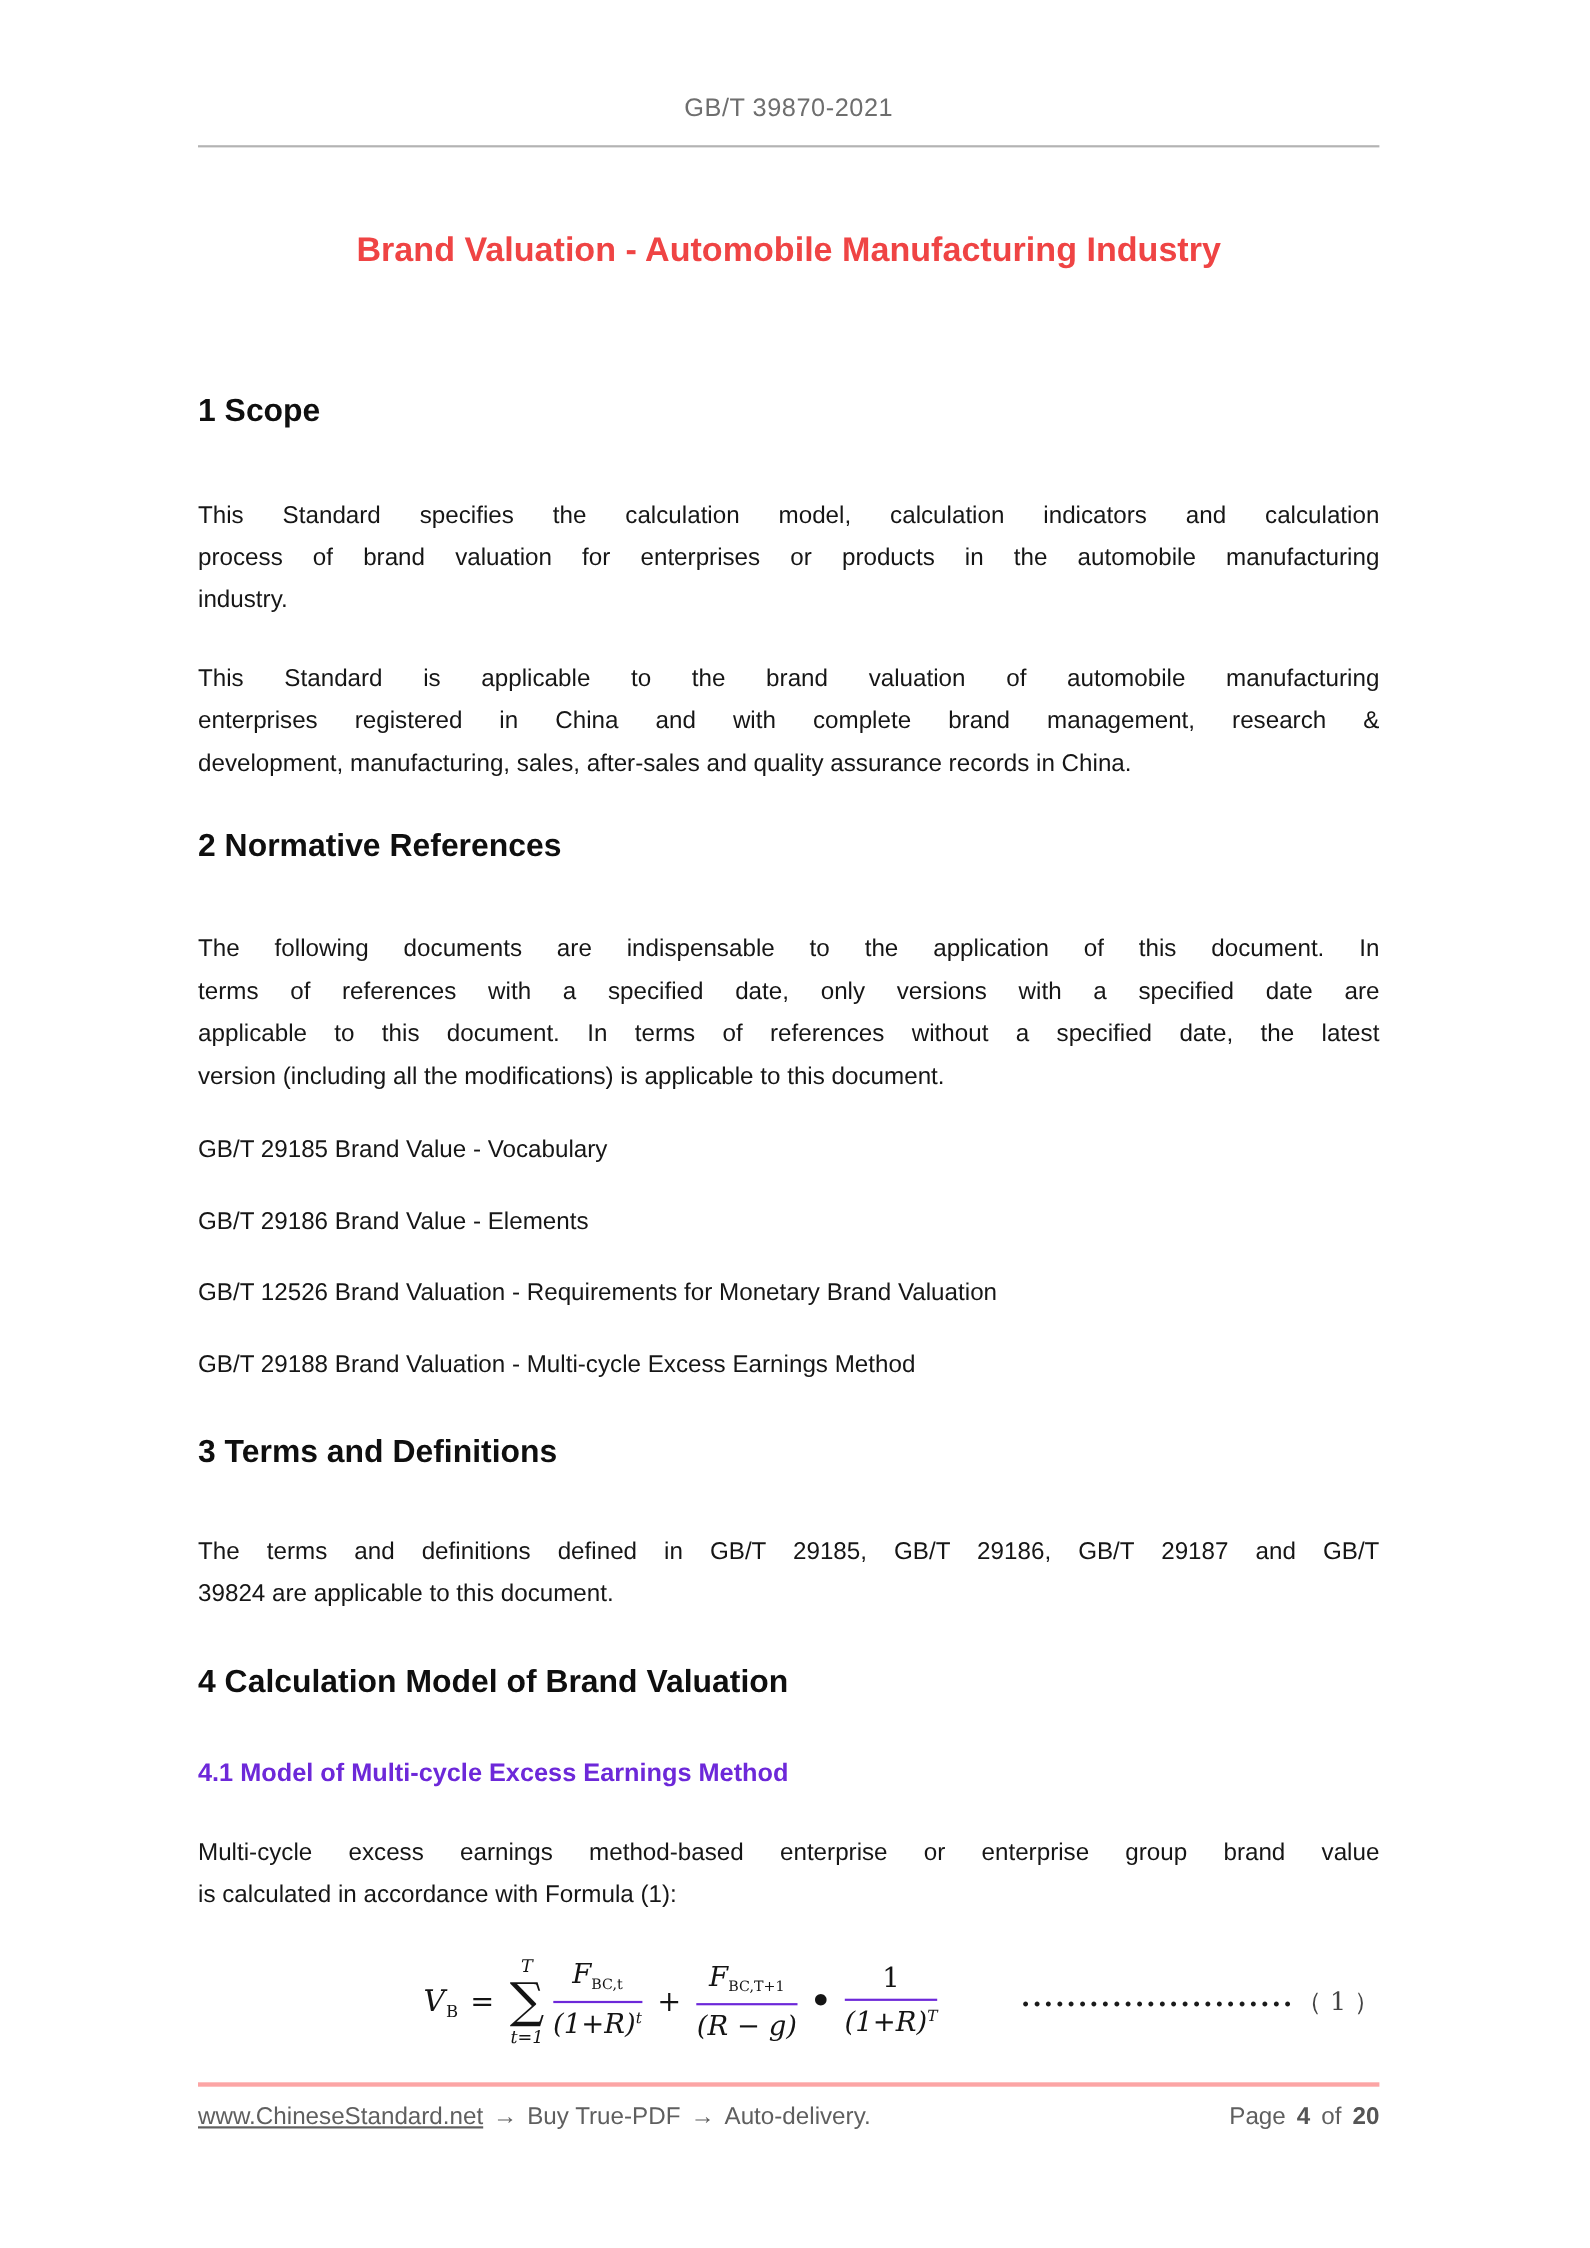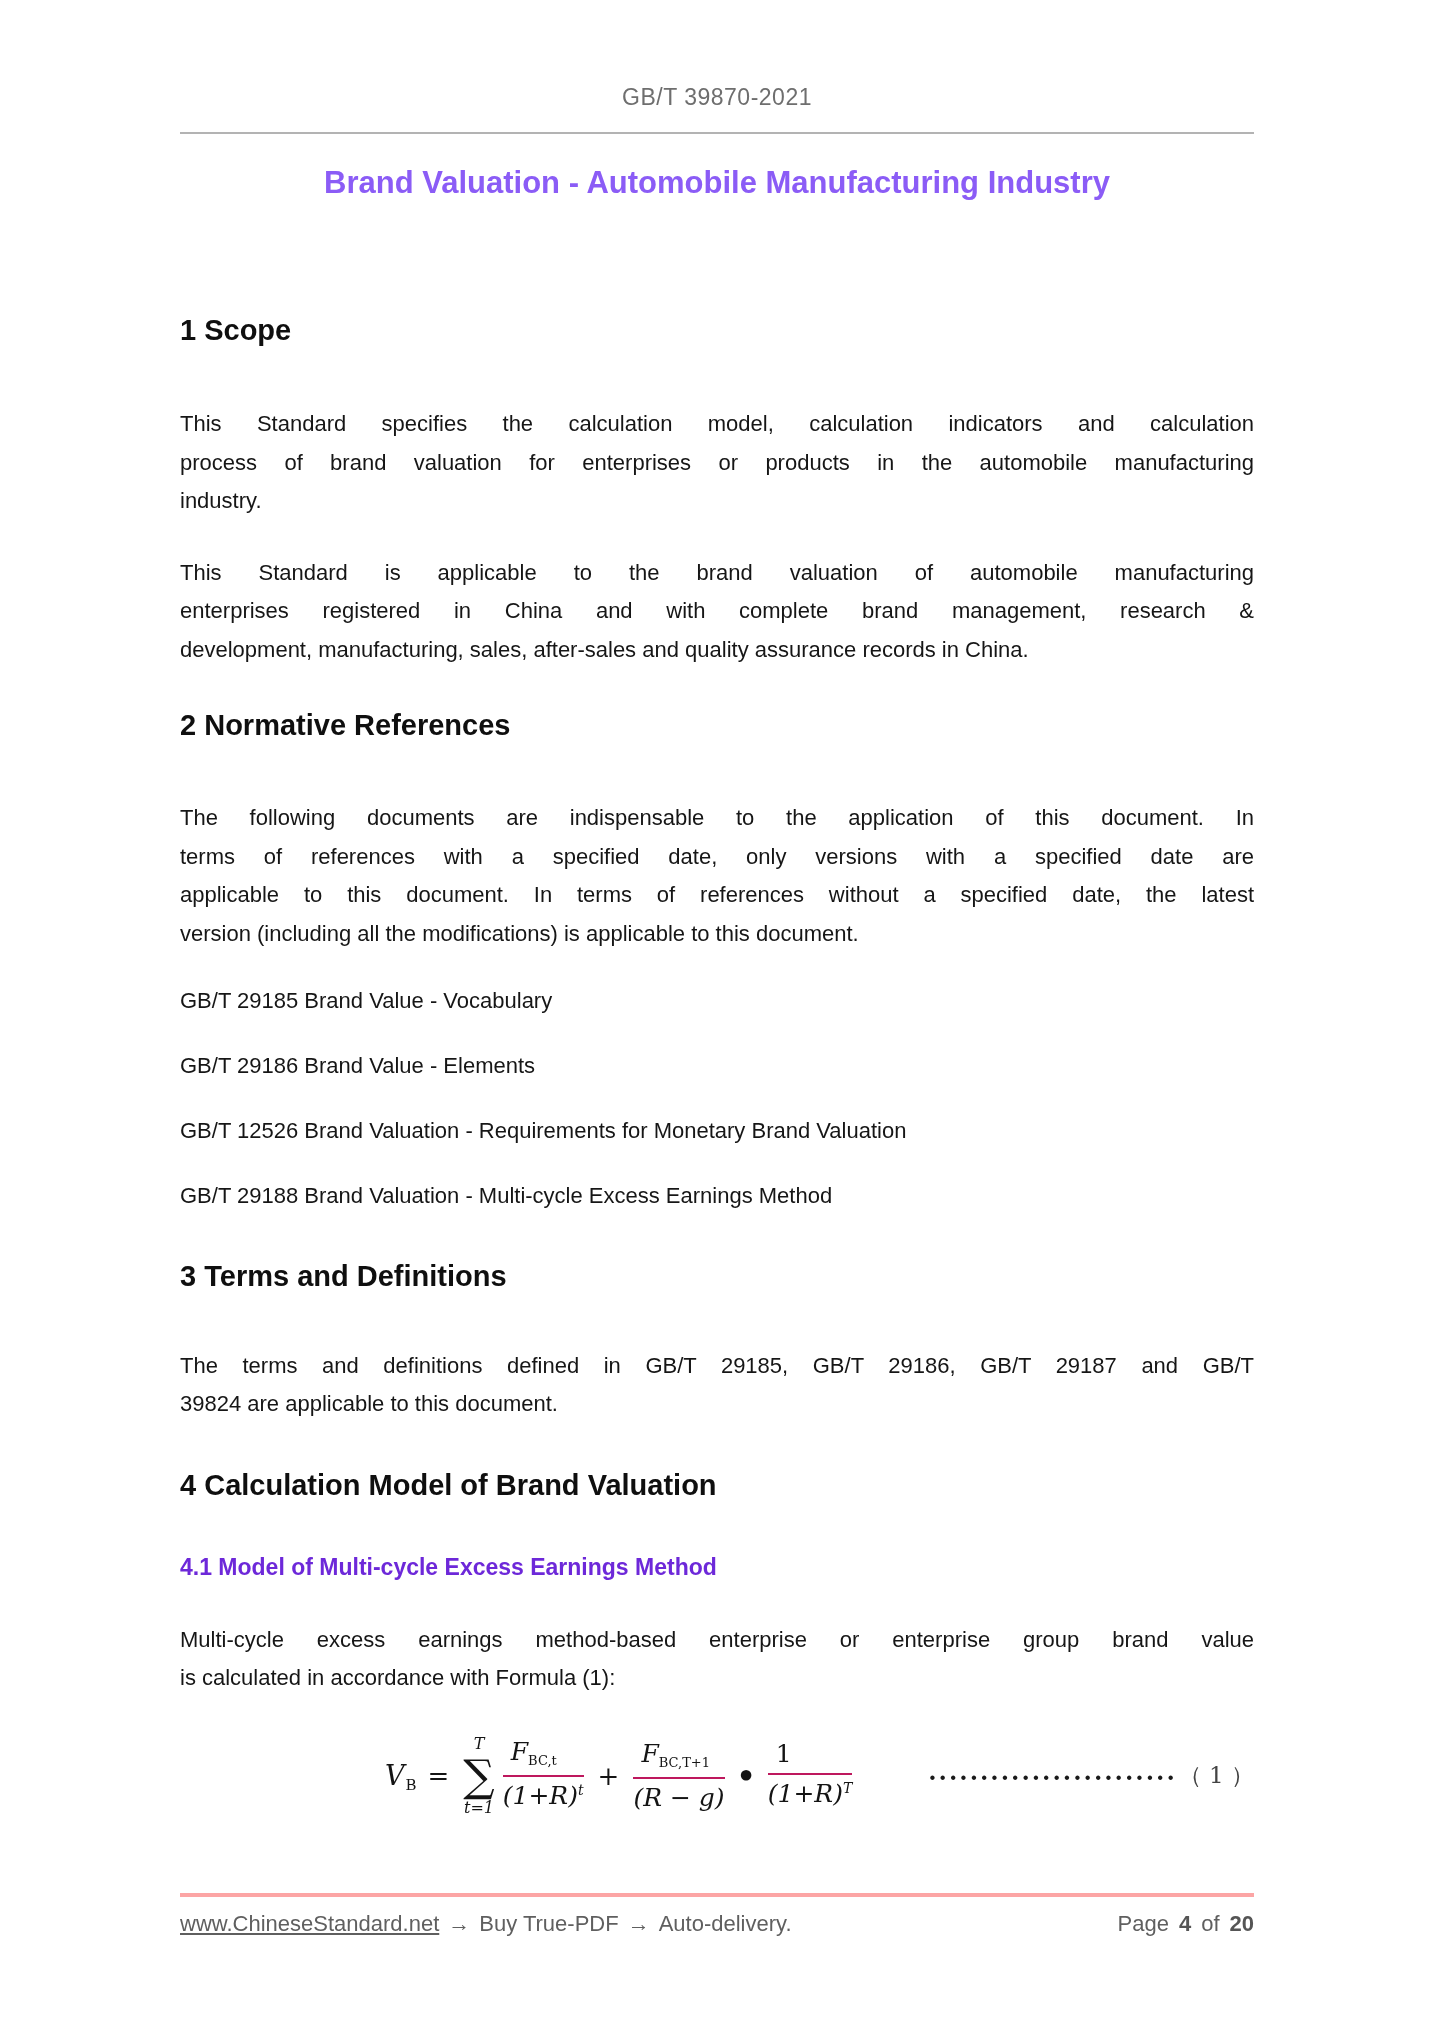--- a/index.html
+++ b/index.html
@@ -17,23 +17,23 @@
   .header-ref {
     padding-top:84px;
     font-size:23px; line-height:26px;
     text-align:center;
     color:#6e6e6e;
     letter-spacing:0.5px;
   }
   .header-rule { margin-top:22px; border-top:2px solid #b3b3b3; height:0; }
   
   .doc-title {
-    margin-top:28px;
+    margin-top:72px;
     font-size:31px; line-height:42px; font-weight:bold;
-    text-align:center; color:#8b5cf6;
+    text-align:center; color:#ef4444;
   }
   
   .h1 { font-size:29px; line-height:40px; font-weight:bold; color:#0f0f0f; }
   .h1.scope     { margin-top:106px; }
   .h1.normative { margin-top:36px; }
   .h1.terms     { margin-top:40px; }
   .h1.calc      { margin-top:41px; }
   .h2 { font-size:23px; line-height:32px; font-weight:bold; color:#6d28d9; margin-top:46px; }
   
   .para { font-size:22px; line-height:38.5px; }
@@ -59,23 +59,23 @@
   .math-var { font-style:italic; font-size:27px; }
   .lhs-sub { font-size:15px; font-style:normal; position:relative; top:9px; left:1px; }
   .math-op { font-size:26px; margin:0 12px; }
   .math-op.cdot { font-size:30px; font-weight:bold; margin:0 10px; }
   .sum { display:inline-flex; flex-direction:column; align-items:center; margin:0 6px 0 2px; line-height:1; }
   .sum-top { font-size:16px; font-style:italic; margin-bottom:1px; }
   .sum-sym { font-size:44px; line-height:46px; }
   .sum-bot { font-size:16px; font-style:italic; margin-top:1px; }
   .frac { display:inline-flex; flex-direction:column; align-items:center; margin:0 2px; }
   .frac .num {
-    align-self:stretch; 
+    align-self:stretch; text-align:center;
     font-size:25px; line-height:34px;
-    border-bottom:2px solid #be185d;
+    border-bottom:2px solid #6d28d9;
     padding:0 8px 2px;
   }
   .frac .den { font-size:25px; line-height:34px; padding-top:2px; }
   .frac i { font-style:italic; }
   .m-sub { font-size:13px; font-style:normal; position:relative; top:5px; }
   .m-sup { font-size:14px; font-style:italic; position:relative; top:-9px; }
   .formula-tail { margin-left:auto; display:flex; align-items:center; }
   .leader { font-size:24px; font-weight:bold; letter-spacing:2px; color:#1a1a1a; position:relative; top:-4px; }
   .eq-label { font-size:23px; color:#444444; margin-left:2px; }
   

